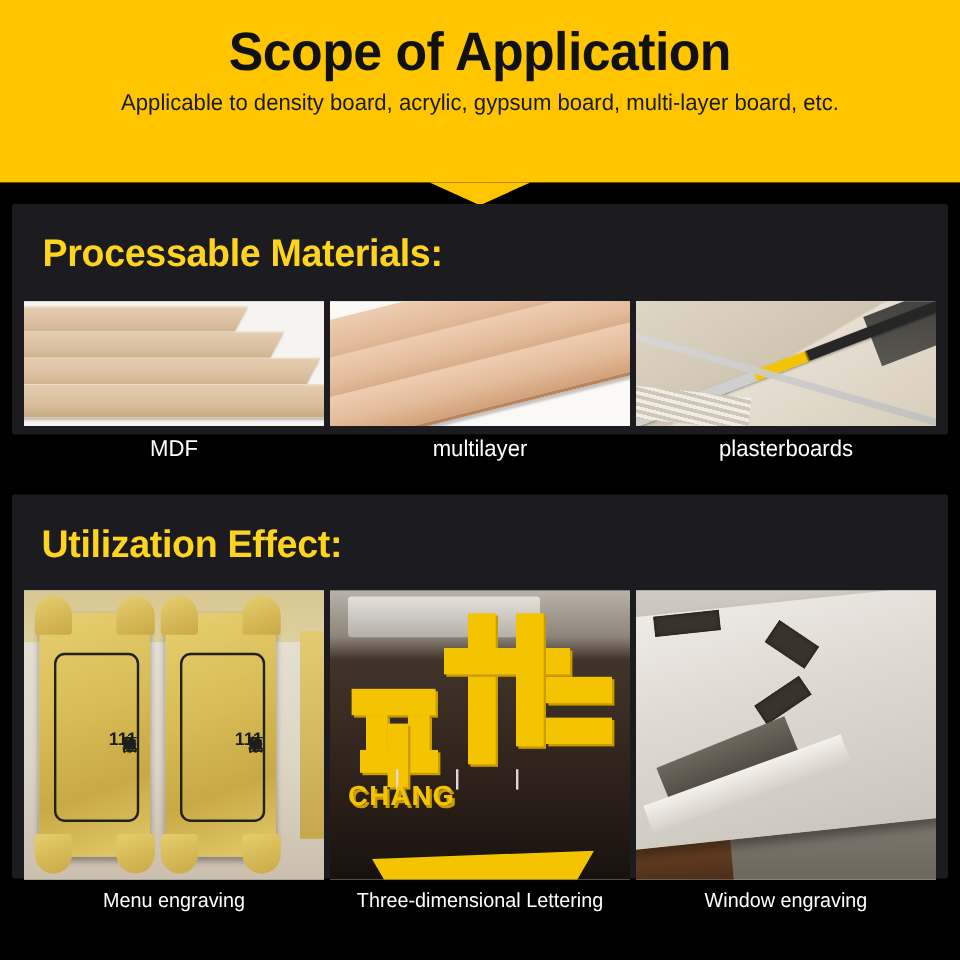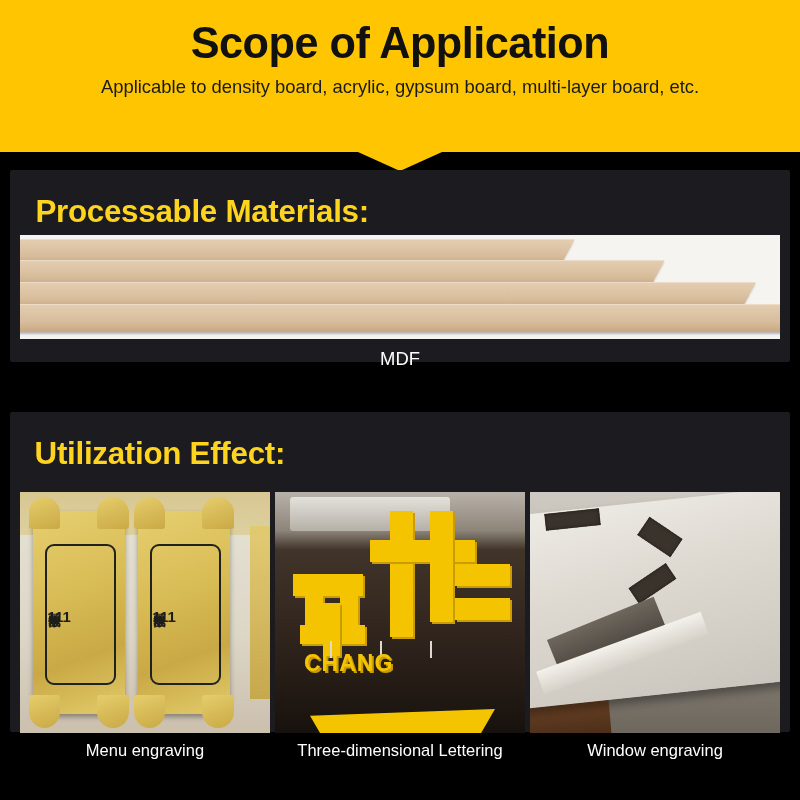--- a/index.html
+++ b/index.html
@@ -52,21 +52,21 @@
     font-size:32px;line-height:38px;font-weight:bold;
     color:#FFD41F;letter-spacing:-0.3px;
     transform:scaleX(0.98);
   }
 
   
   .grid{
     position:absolute;left:10px;right:10px;
     display:flex;gap:5px;
   }
-  #grid-materials{top:65px;}
+  #grid-materials{top:81px;}
   #grid-effects{top:80px;}
   .cell{flex:1;display:flex;flex-direction:column;}
 
   .thumb{
     width:100%;position:relative;overflow:hidden;background:#ddd;
   }
   #grid-materials .thumb{height:104px;}
   #grid-effects .thumb{height:241px;}
 
   .caption{
@@ -178,21 +178,21 @@
     position:absolute;top:8%;height:84%;width:37%;
     background:linear-gradient(160deg,#e7cf70 0%,#d8bc55 40%,#c9a945 70%,#e3cb6b 100%);
     border-radius:14px 14px 16px 16px;
     box-shadow:0 3px 5px rgba(0,0,0,.35);
   }
   .menu .plaque.p-a{left:5%;}
   .menu .plaque.p-b{left:47%;}
   .menu .plaque .inner{
     position:absolute;left:14%;top:16%;width:72%;height:68%;
     border:2.5px solid #20221f;border-radius:9px;
-    display:flex;flex-direction:column;align-items:flex-start;justify-content:center;
+    display:flex;flex-direction:column;align-items:flex-end;justify-content:center;
   }
   .menu .cn{
     color:#1c1e1b;font-size:12px;line-height:13px;font-weight:bold;
     writing-mode:vertical-rl;letter-spacing:1px;
     font-family:"DejaVu Sans", sans-serif;
   }
   .menu .num{
     color:#1c1e1b;font-size:15px;line-height:16px;font-weight:bold;margin-top:2px;
   }
   .menu .curl{
@@ -238,21 +238,20 @@
   .letters .gg{left:38%;top:20%;width:42%;height:9%;}
   .letters .gh{left:62%;top:8%;width:9%;height:46%;}
   .letters .gi{left:72%;top:30%;width:22%;height:9%;}
   .letters .gj{left:72%;top:44%;width:22%;height:9%;}
   .letters .chang{
     position:absolute;left:6%;top:66%;
     color:#F5C400;font-size:23px;line-height:24px;font-weight:bold;
     letter-spacing:1px;
     text-shadow:2px 2px 0 #c99c00;
     font-family:"Liberation Sans", sans-serif;
-    margin-left:14px;
   }
   .letters .boat{
     position:absolute;left:14%;bottom:-6%;width:74%;height:16%;
     background:#F5C400;
     clip-path:polygon(0% 18%,100% 0%,88% 100%,10% 100%);
   }
   .letters .stud{position:absolute;background:#dedad2;width:2px;height:7%;}
   .letters .s1{left:22%;top:62%;}
   .letters .s2{left:42%;top:62%;}
   .letters .s3{left:62%;top:62%;}
@@ -349,21 +348,43 @@
           <div class="ph mdf">
               <i class="s1"></i>
               <i class="s2"></i>
               <i class="s3"></i>
               <i class="s4"></i>
             </div>
         </div>
         <div class="caption">MDF</div>
       </div>
 
-
+      <div class="cell">
+        <div class="thumb">
+          <div class="ph ply">
+              <i class="p1"></i>
+              <i class="p2"></i>
+              <i class="p3"></i>
+            </div>
+        </div>
+        <div class="caption">multilayer</div>
+      </div>
+
+      <div class="cell">
+        <div class="thumb">
+          <div class="ph plaster">
+            <div class="body"></div>
+              <div class="dark"></div>
+            <div class="tape"></div>
+              <div class="tape2"></div>
+              <div class="stack"></div>
+          </div>
+        </div>
+        <div class="caption">plasterboards</div>
+      </div>
 
 
     </div>
   </div>
 
   <div class="panel" id="panel-effects">
     <div class="section-title">Utilization Effect:</div>
 
     <div class="grid" id="grid-effects">
 

